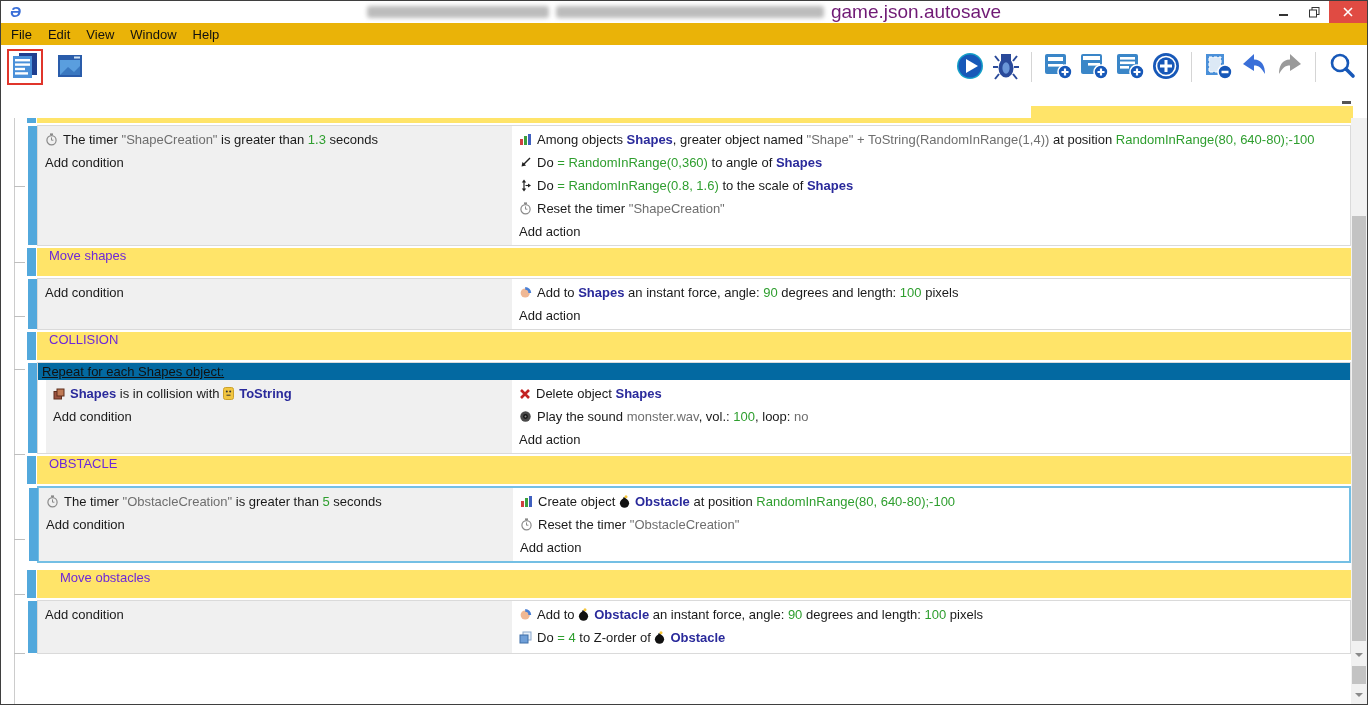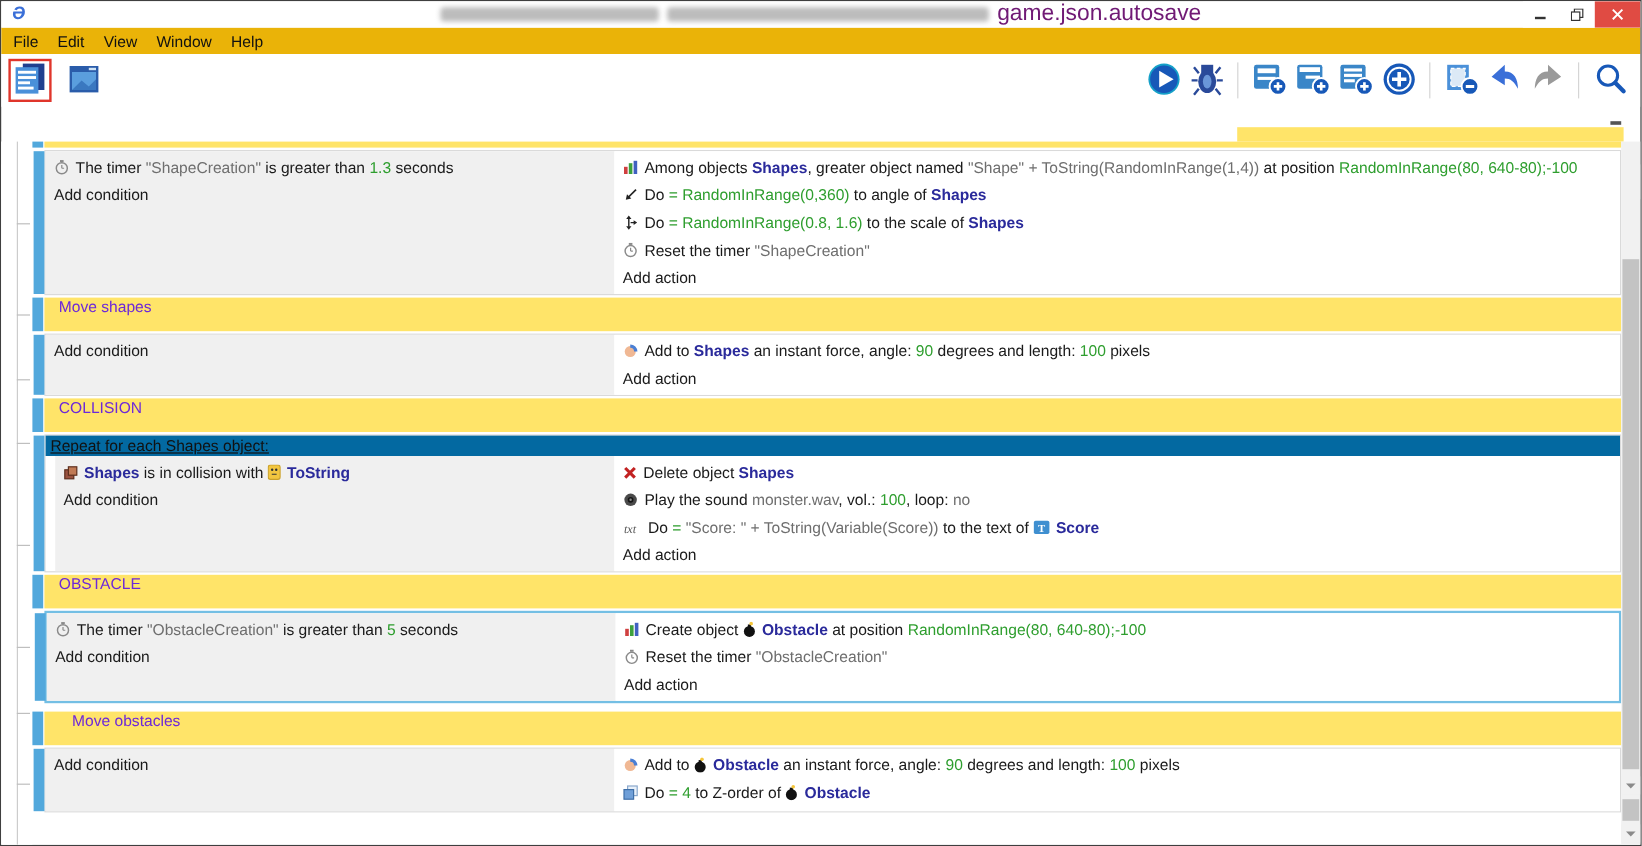--- a/index.html
+++ b/index.html
@@ -324,26 +324,20 @@
           </div>
           <div class="act">
             <div class="line"><span class="icon"><svg width="12" height="12">
                   <path d="M2 2 L10 10 M10 2 L2 10" stroke="#c22222" stroke-width="2.6"></path>
                 </svg></span><span class="s-k">Delete object </span><span class="s-o">Shapes</span></div>
             <div class="line"><span class="icon"><svg width="13" height="13">
                   <circle cx="6.5" cy="6.5" r="5.2" fill="#4a4a4a"></circle>
                   <circle cx="6.5" cy="6.5" r="2.4" fill="#161616"></circle>
                   <circle cx="6.5" cy="6.5" r="1" fill="#8a8a8a"></circle>
                 </svg></span><span class="s-k">Play the sound </span><span class="s-q">monster.wav</span><span class="s-k">, vol.: </span><span class="s-g">100</span><span class="s-k">, loop: </span><span class="s-q">no</span></div>
-            <div class="line"><span class="icon"><svg width="16" height="12">
-                  <text x="1" y="10" font-size="10" font-style="italic" fill="#555" font-family="Liberation Serif">txt</text>
-                </svg></span><span class="s-k">Do </span><span class="s-g">=</span><span class="s-q"> "Score: " + ToString(Variable(Score))</span><span class="s-k"> to the text of </span><span class="icon"><svg width="14" height="13">
-                  <rect x="0.5" y="1" width="13" height="11" rx="1.5" fill="#3f8fd0"></rect>
-                  <text x="7" y="10" font-size="9" fill="#fff" text-anchor="middle" font-family="Liberation Serif" font-weight="bold">T</text>
-                </svg></span><span class="s-o">Score</span></div>
             <div class="line add"><span class="s-k">Add action</span></div>
           </div>
         </div>
       </div>
       <div class="row comment">
         <span class="comment-label">OBSTACLE</span>
       </div>
       <div class="row event selected">
         <div class="ebody">
           <div class="cond">

